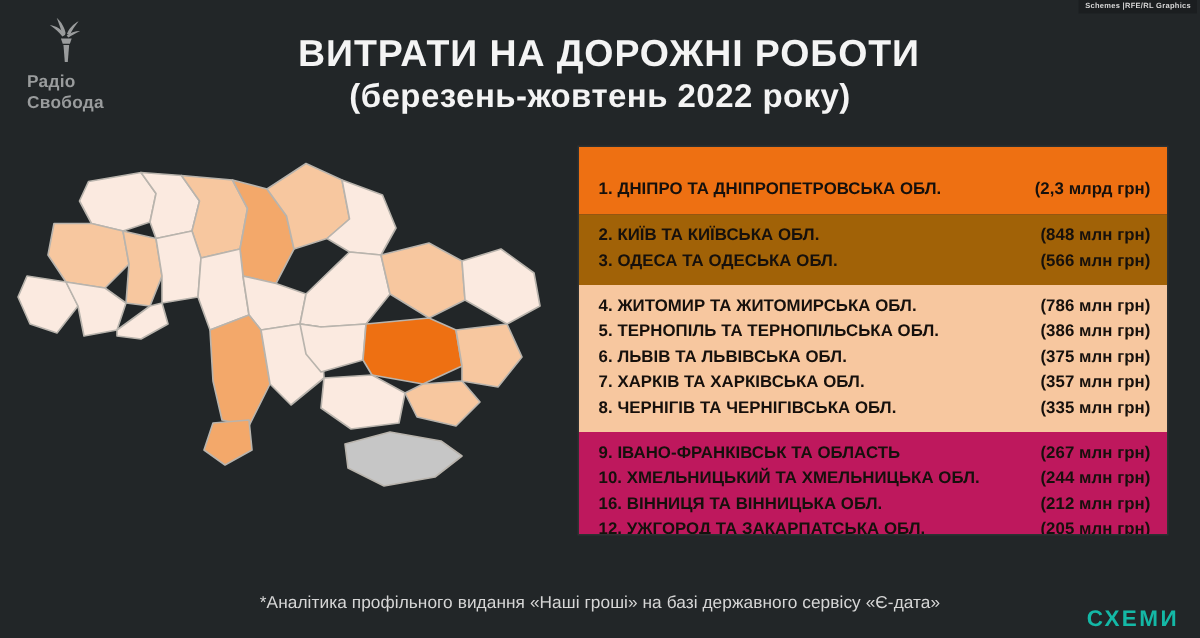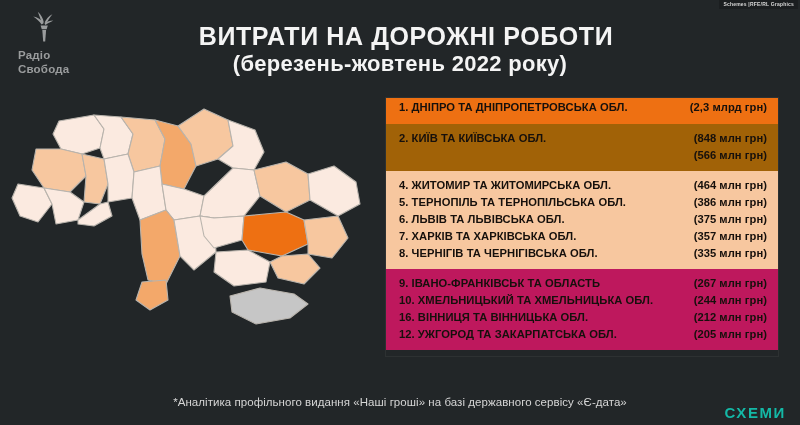--- a/index.html
+++ b/index.html
@@ -83,21 +83,21 @@
     letter-spacing:.05px;
     line-height:17px;
     white-space:nowrap;
   }
   .row .lbl { flex:0 0 auto; }
   .row .spacer { flex:1 1 auto; min-width:4px; }
   .row .amt { flex:0 0 auto; text-align:right; }
 
   .band-1 .row { line-height:17px; }
   .band-1, .band-2, .band-3, .band-4 { padding:6px 0 7px 0; }
-  .band-1 { padding:1px 0 8px 0; }
+  .band-1 { padding:20px 0 8px 0; }
 
   
   .footnote {
     position:absolute; left:0; top:396px; width:800px;
     text-align:center;
     color:#d6d6d6; font-size:11.5px; letter-spacing:.05px;
   }
 
   
   .schemy {
@@ -204,30 +204,31 @@
       </div>
     </div>
 
     <div class="band band-2">
       <div class="row">
         <span class="lbl">2. КИЇВ ТА КИЇВСЬКА ОБЛ.</span>
         <span class="spacer"></span>
         <span class="amt">(848 млн грн)</span>
       </div>
       <div class="row">
+        <span class="lbl">3. ОДЕСА ТА ОДЕСЬКА ОБЛ.</span>
         <span class="spacer"></span>
         <span class="amt">(566 млн грн)</span>
       </div>
     </div>
 
     <div class="band band-3">
       <div class="row">
         <span class="lbl">4. ЖИТОМИР ТА ЖИТОМИРСЬКА ОБЛ.</span>
         <span class="spacer"></span>
-        <span class="amt">(464 млн грн)</span>
+        <span class="amt">(786 млн грн)</span>
       </div>
       <div class="row">
         <span class="lbl">5. ТЕРНОПІЛЬ ТА ТЕРНОПІЛЬСЬКА ОБЛ.</span>
         <span class="spacer"></span>
         <span class="amt">(386 млн грн)</span>
       </div>
       <div class="row">
         <span class="lbl">6. ЛЬВІВ ТА ЛЬВІВСЬКА ОБЛ.</span>
         <span class="spacer"></span>
         <span class="amt">(375 млн грн)</span>

